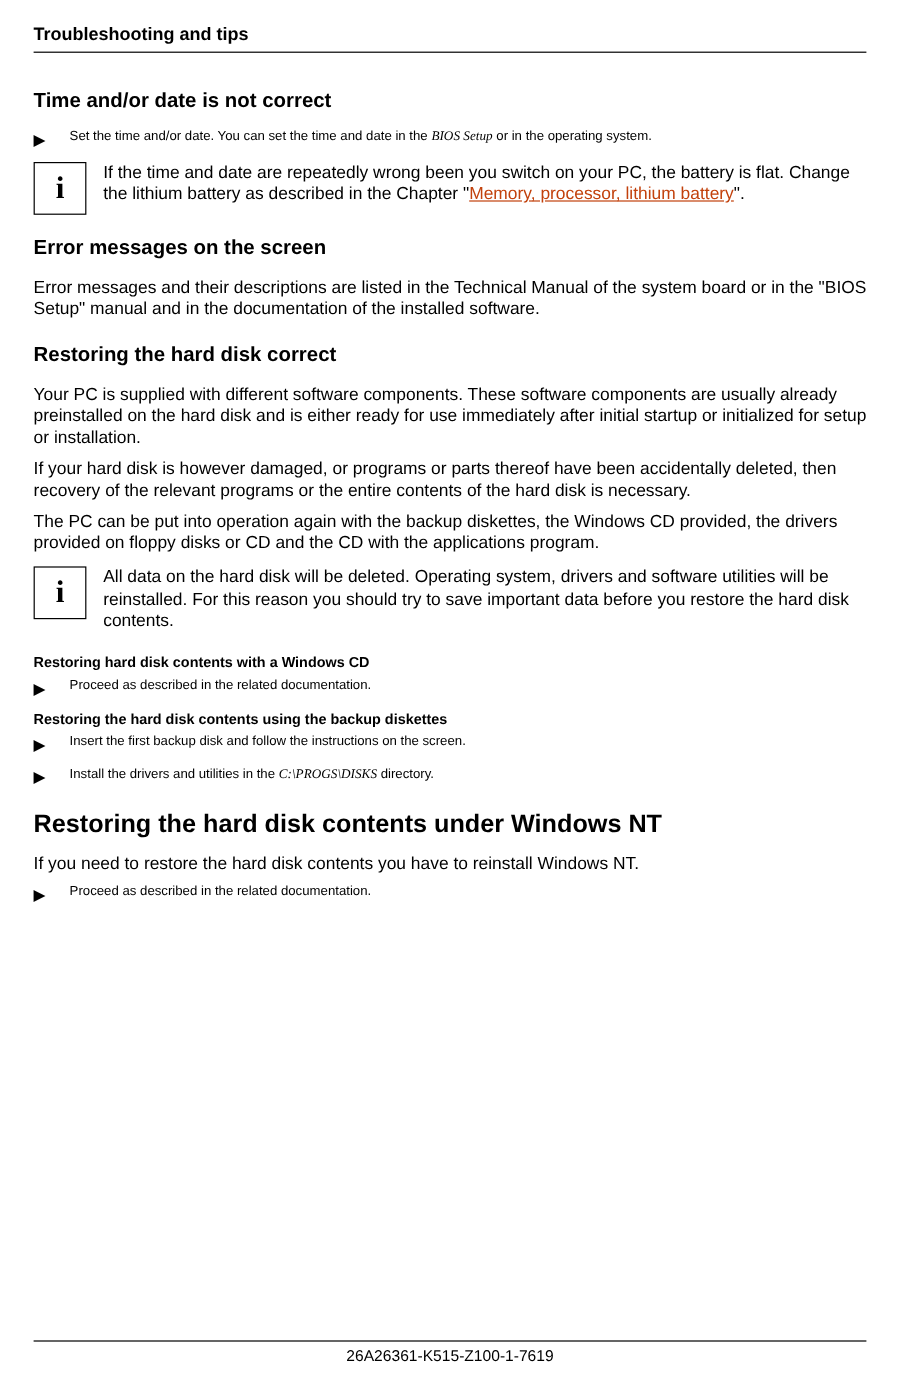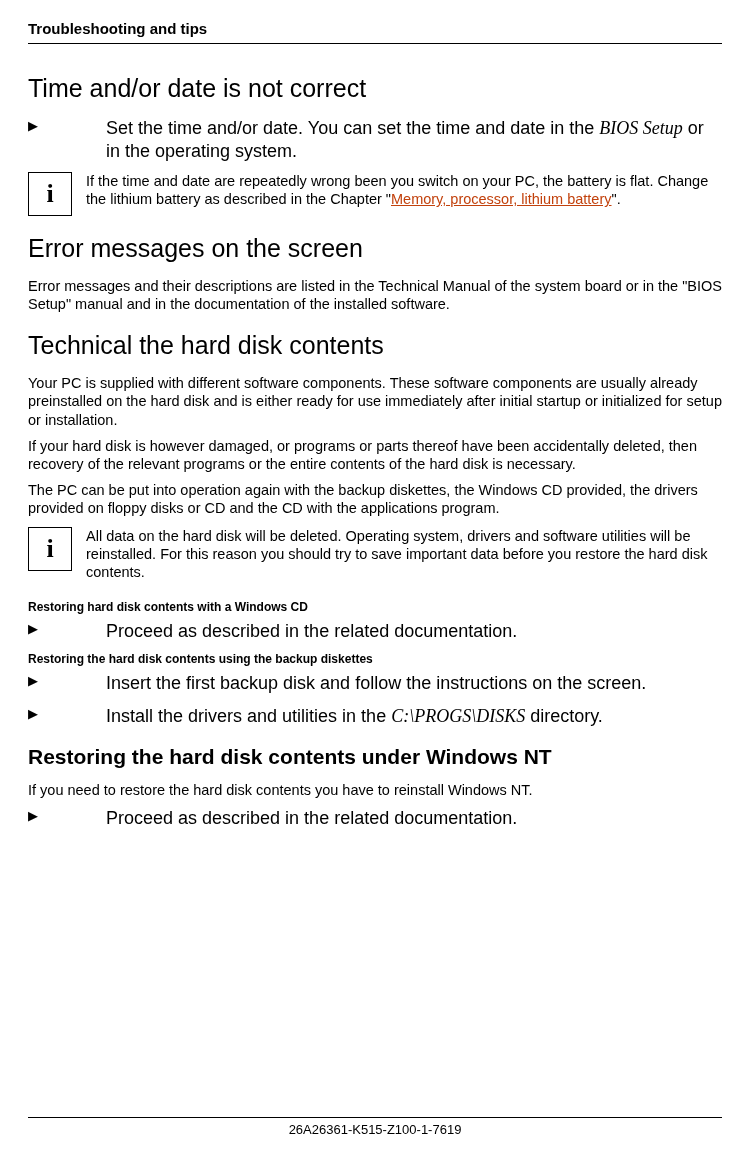--- a/index.html
+++ b/index.html
@@ -12,22 +12,22 @@
     min-height: 1155px;
   }
   .header-title {
     font-weight: bold;
     font-size: 15px;
     padding-bottom: 6px;
     border-bottom: 1.5px solid #000;
     margin-bottom: 30px;
   }
   h1.section {
-    font-size: 25px;
-    font-weight: normal;
+    font-size: 17px;
+    font-weight: bold;
     margin-top: 18px;
     margin-bottom: 14px;
   }
   h2.subsection {
     font-size: 21px;
     font-weight: bold;
     margin-top: 18px;
     margin-bottom: 12px;
   }
   p.body {
@@ -46,24 +46,23 @@
     margin-bottom: 10px;
   }
   .bullet-marker {
     width: 30px;
     flex-shrink: 0;
     font-size: 13px;
     line-height: 1.25;
     padding-top: 1px;
   }
   .bullet-text {
-    font-size: 18px;
+    font-size: 11px;
     line-height: 1.25;
     flex: 1;
-    margin-left: 48px;
   }
   .italic-term { font-family: "Times New Roman", Times, serif; font-style: italic; }
   .info-row {
     display: flex;
     margin-top: 10px;
     margin-bottom: 18px;
   }
   .info-icon-box {
     width: 44px;
     height: 44px;
@@ -119,21 +118,21 @@
       <span>i</span>
     </div>
   <div class="info-text">
     <span>If the time and date are repeatedly wrong been you switch on your PC, the battery is flat. Change the lithium battery as described in the Chapter  "</span><a href="#" class="link">Memory, processor, lithium battery</a><span>".</span>
   </div>
 </div>
 
 <h1 class="section">Error messages on the screen</h1>
 <p class="body">Error messages and their descriptions are listed in the Technical Manual of the system board or in the "BIOS Setup" manual and in the documentation of the installed software.</p>
 
-<h1 class="section">Technical the hard disk contents</h1>
+<h1 class="section">Restoring the hard disk correct</h1>
 <p class="body">Your PC is supplied with different software components. These software components are usually already preinstalled on the hard disk and is either ready for use immediately after initial startup or initialized for setup or installation.</p>
 <p class="body">If your hard disk is however damaged, or programs or parts thereof have been accidentally deleted, then recovery of the relevant programs or the entire contents of the hard disk is necessary.</p>
 <p class="body">The PC can be put into operation again with the backup diskettes, the Windows CD provided, the drivers provided on floppy disks or CD and the CD with the applications program.</p>
 
 <div class="info-row">
   <div class="info-icon-box">
       <span>i</span>
     </div>
   <div class="info-text">All data on the hard disk will be deleted. Operating system, drivers and software utilities will be reinstalled. For this reason you should try to save important data before you restore the hard disk contents.</div>
 </div>

